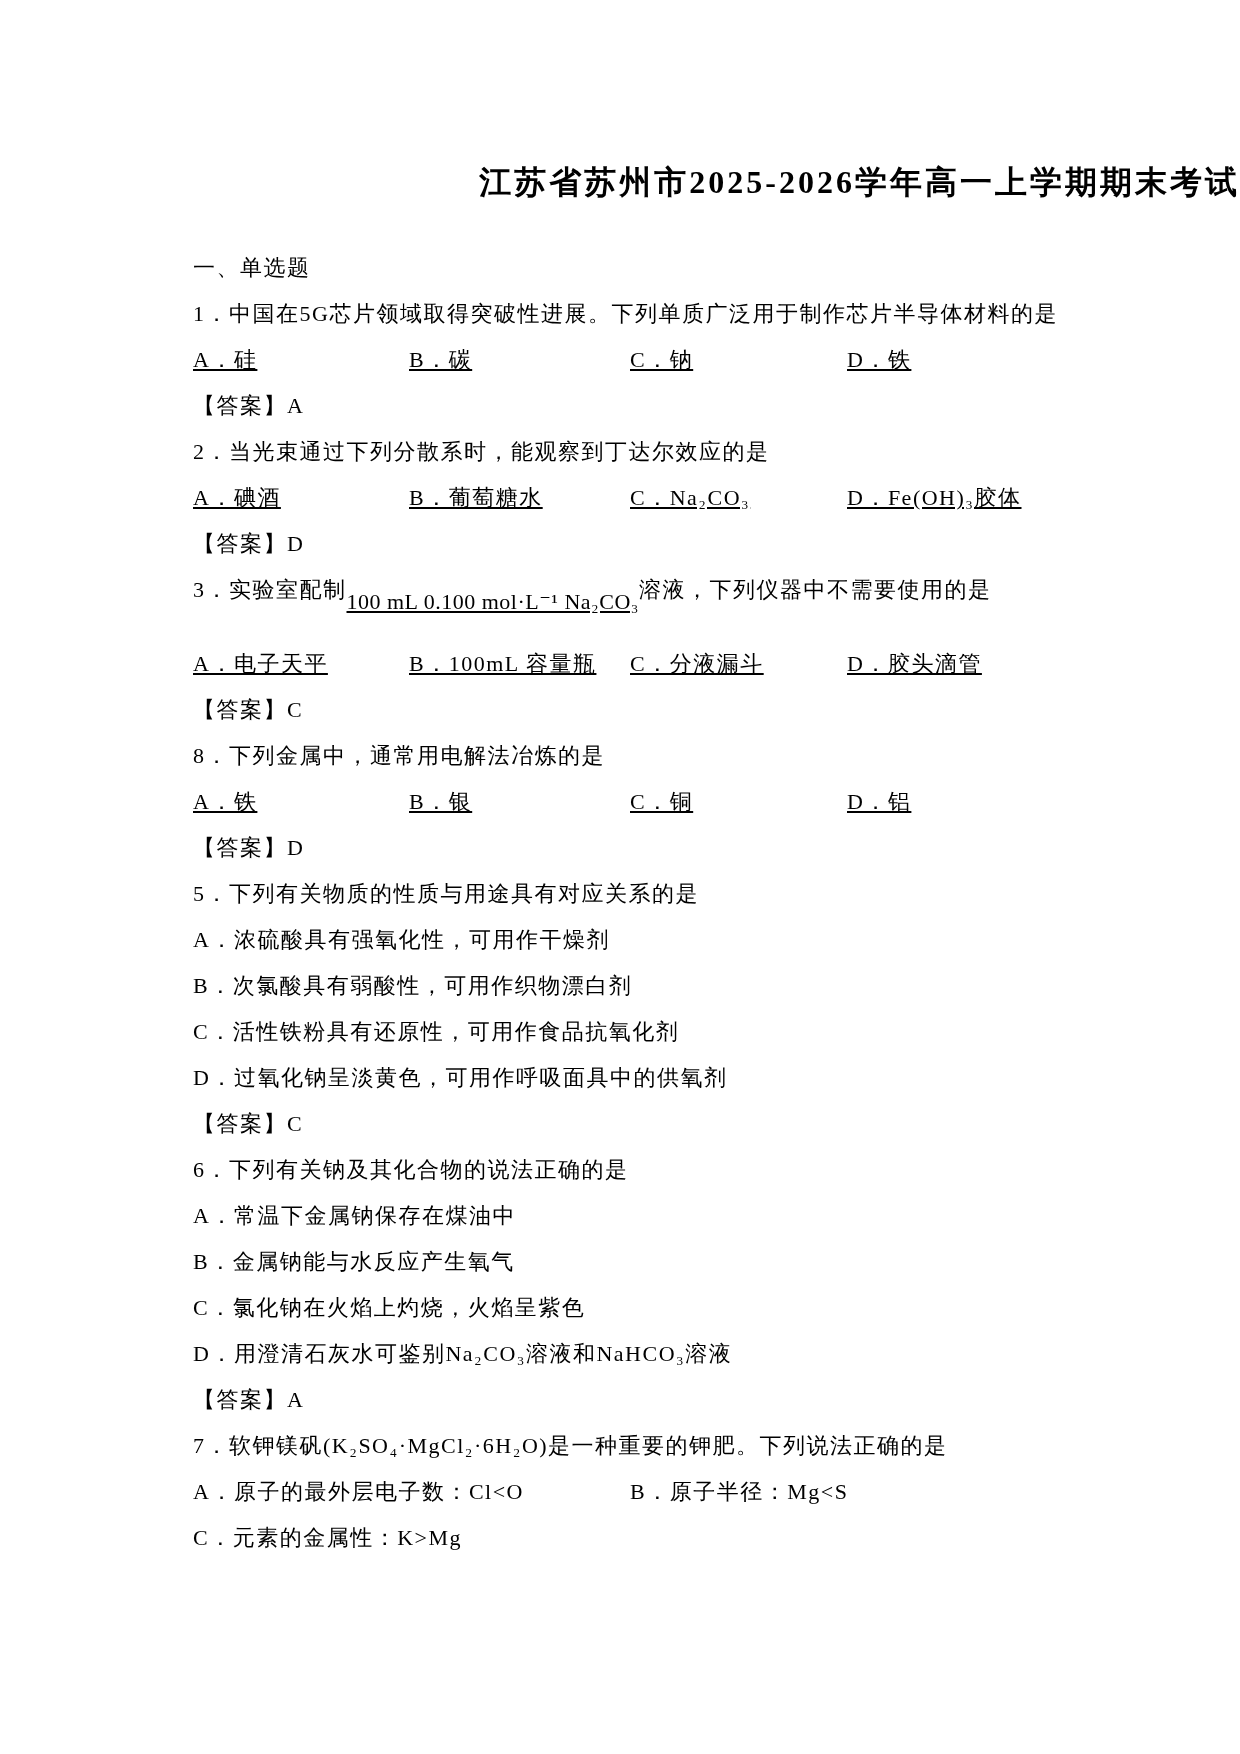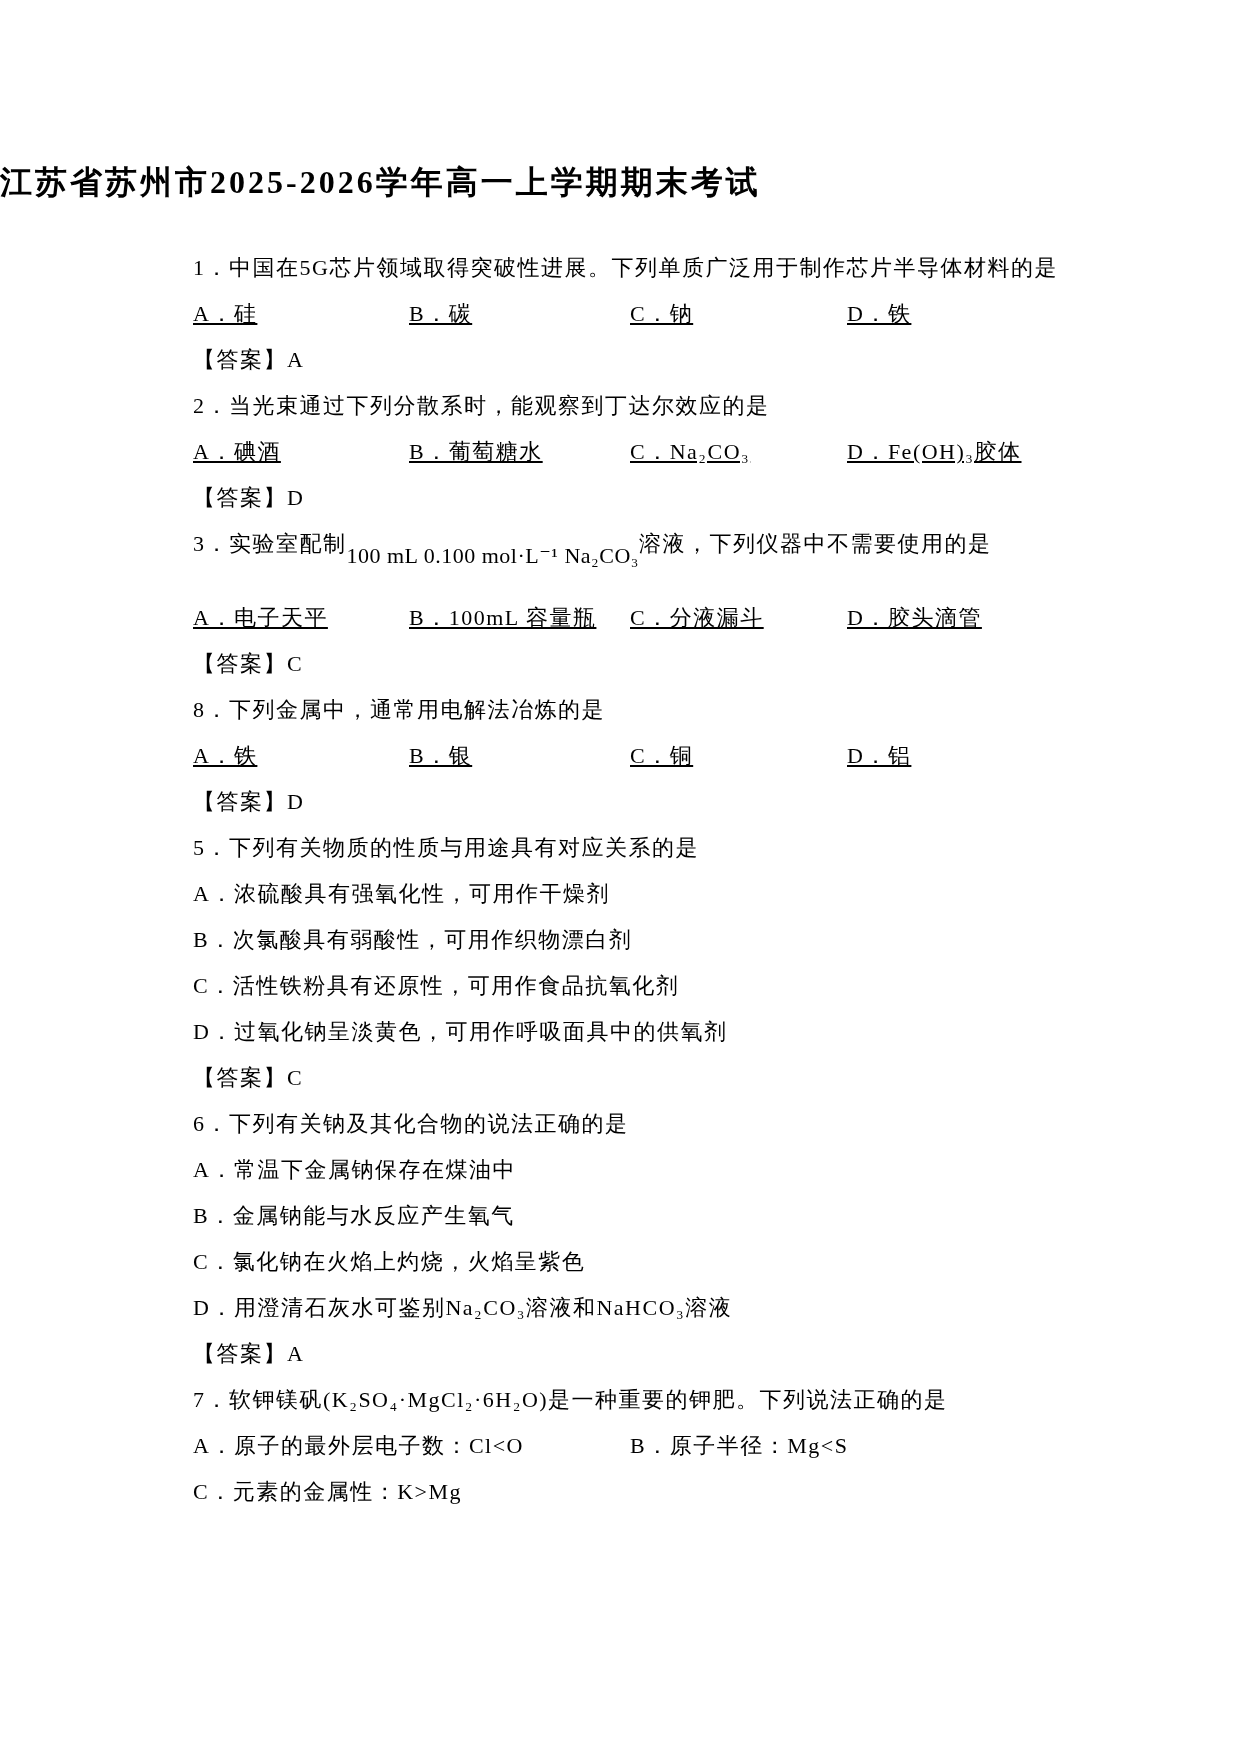--- a/index.html
+++ b/index.html
@@ -11,21 +11,21 @@
     color: #000000;
     font-family: "Liberation Serif", "DejaVu Serif", serif;
     overflow: hidden;
   }
   .title {
     position: absolute;
     top: 163px;
     left: 0;
     width: 100%;
     margin: 0;
-    text-align: left;
+    text-align: right;
     font-size: 32px;
     font-weight: bold;
     letter-spacing: 3px;
     line-height: 38px;
   }
   .content {
     position: absolute;
     left: 193px;
     top: 256px;
     width: 882px;
@@ -41,30 +41,32 @@
   }
   .options2 {
     display: grid;
     grid-template-columns: 437px auto;
   }
   .q3stem { margin-bottom: 50px; }
   .lowered {
     display: inline-block;
     transform: translateY(12px);
     letter-spacing: 0.5px;
+    text-decoration: underline;
   }
 </style>
 </head>
 <body>
 
 <div class="doc">
   <h1 class="title">江苏省苏州市2025-2026学年高一上学期期末考试</h1>
 
   <div class="content">
 
+    <div class="line">一、单选题</div>
 
     <div class="line">1．中国在5G芯片领域取得突破性进展。下列单质广泛用于制作芯片半导体材料的是</div>
     <div class="line options4">
       <span>A．硅</span>
       <span>B．碳</span>
       <span>C．钠</span>
       <span>D．铁</span>
     </div>
     <div class="line">【答案】A</div>
 

